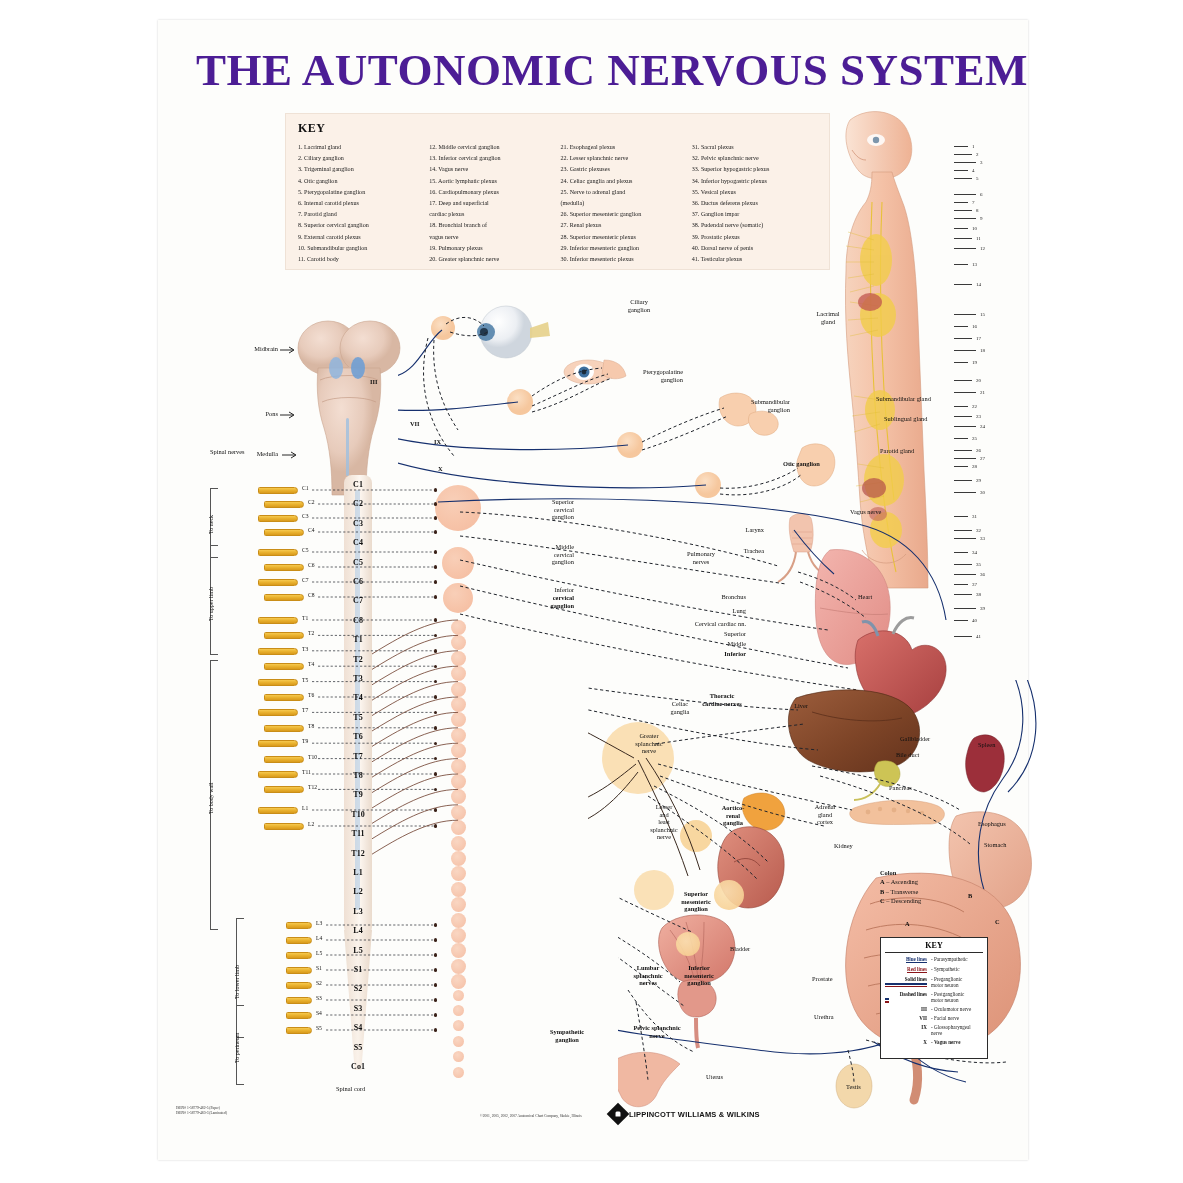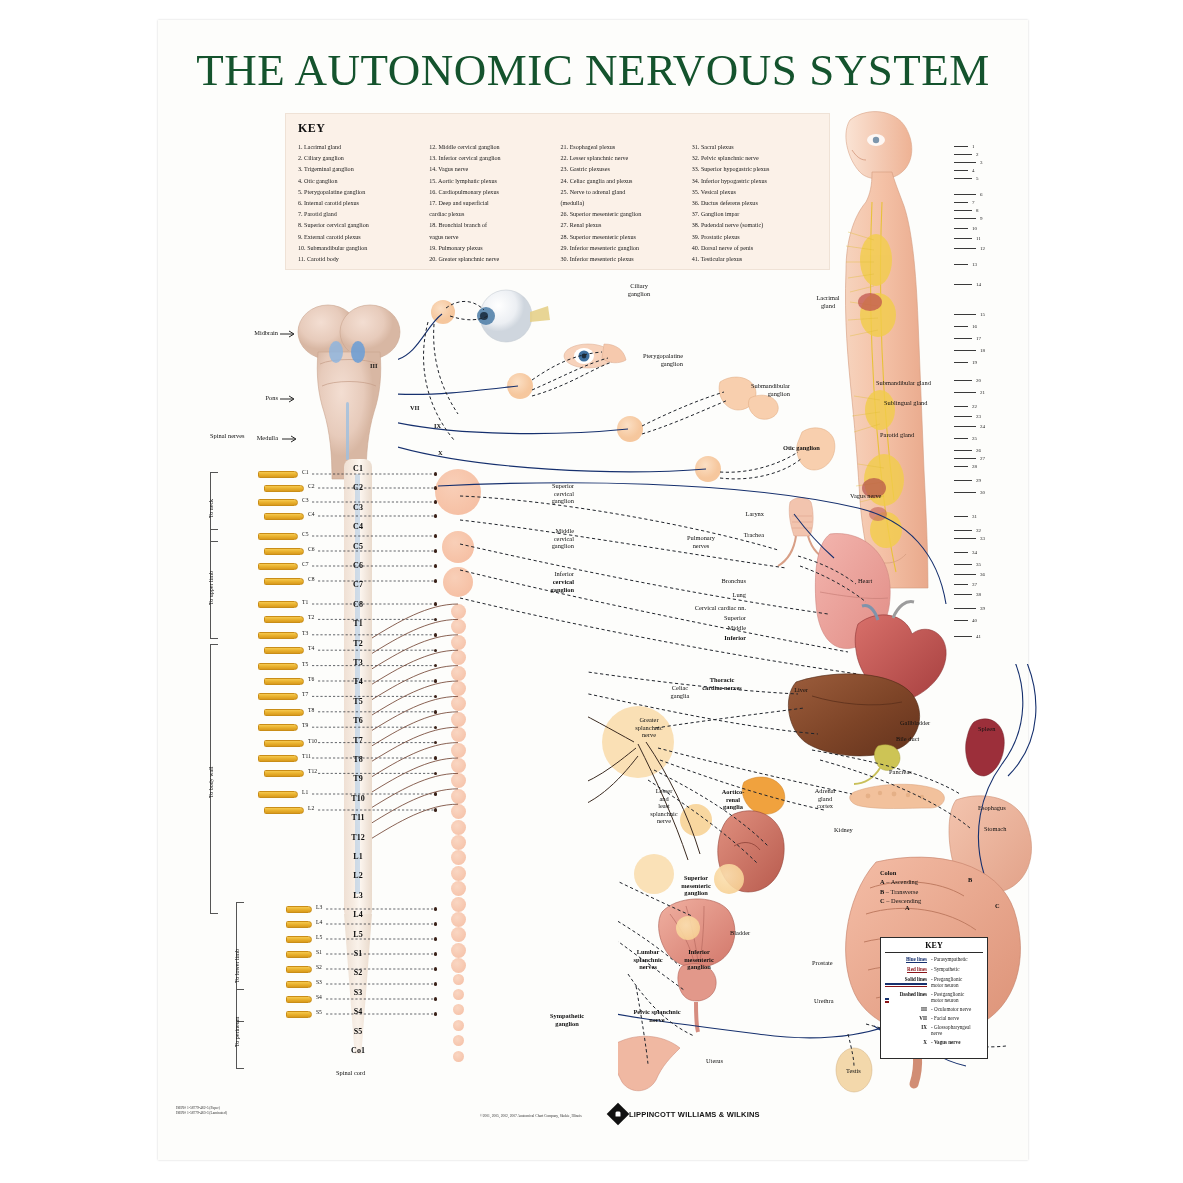--- a/index.html
+++ b/index.html
@@ -20,26 +20,26 @@
     left: 158px; top: 20px;
     width: 870px; height: 1140px;
     background: #fdfdfb;
     box-shadow: 0 0 2px rgba(0,0,0,0.18);
   }
   
   #title {
     position: absolute;
     left: 158px; top: 44px;
     width: 870px;
-    text-align: center;
+    text-align: right;
     font-family: "Liberation Serif", serif;
-    font-weight: 400;
+    font-weight: 700;
     font-size: 45px;
     letter-spacing: 0.5px;
-    color: #14532d;
+    color: #4c1d95;
     white-space: nowrap;
   }
   
   #keybox {
     position: absolute;
     left: 285px; top: 113px;
     width: 545px; height: 157px;
     background: #fbf1e8;
     border: 1px solid #efe2d6;
     padding: 7px 10px 5px 12px;
@@ -73,21 +73,21 @@
   }
   #bodyfig .num {
     position: absolute; left: 12px;
     font-size: 5px;
   }
   #bodyfig .lead {
     position: absolute; left: 0px;
     height: 1px; background: #3a3a3a;
   }
   
-  #diagram { position: absolute; left: 158px; top: 4px; width: 870px; height: 1140px; }
+  #diagram { position: absolute; left: 158px; top: 20px; width: 870px; height: 1140px; }
   .lbl {
     position: absolute;
     font-size: 6.4px;
     color: #111;
     line-height: 1.18;
     white-space: pre-line;
   }
   .lbl.b { font-weight: 800; }
   .lbl.r { text-align: right; }
   .lbl.c { text-align: center; }

